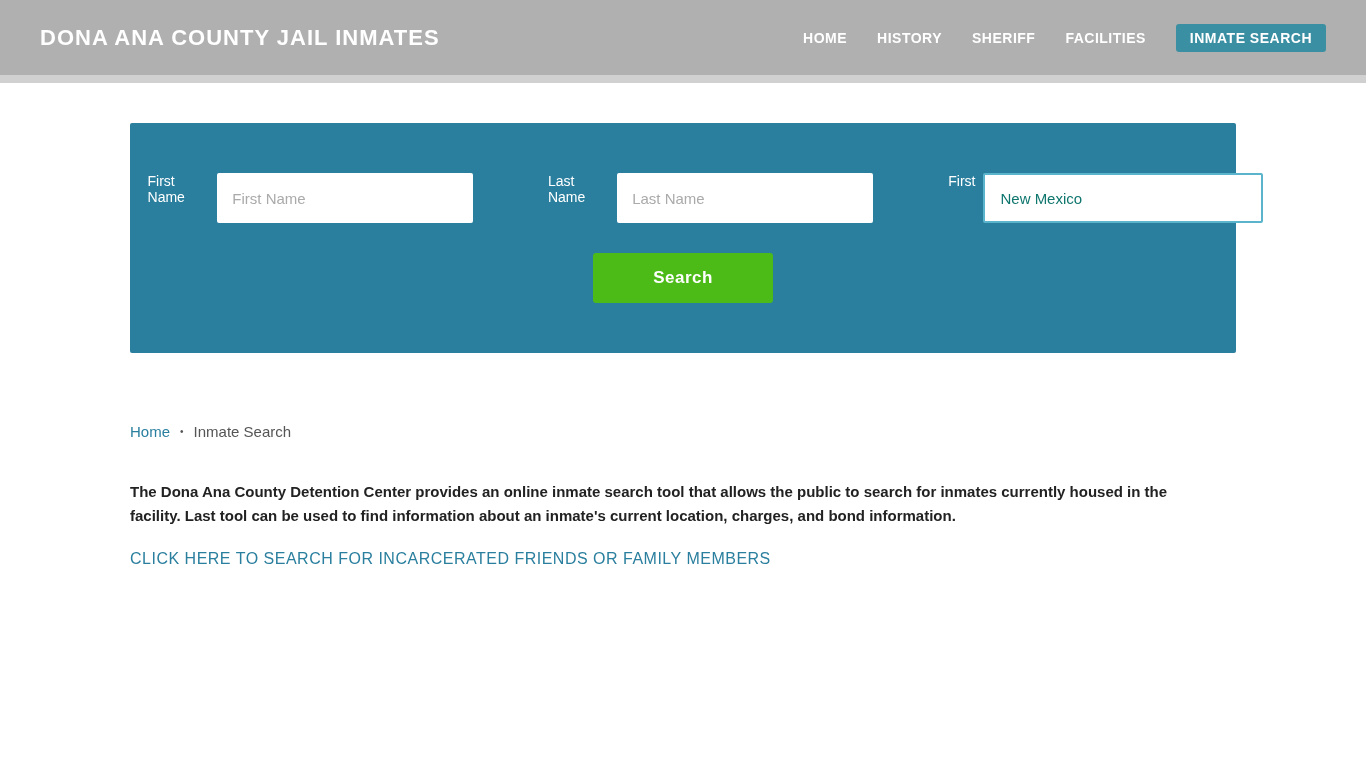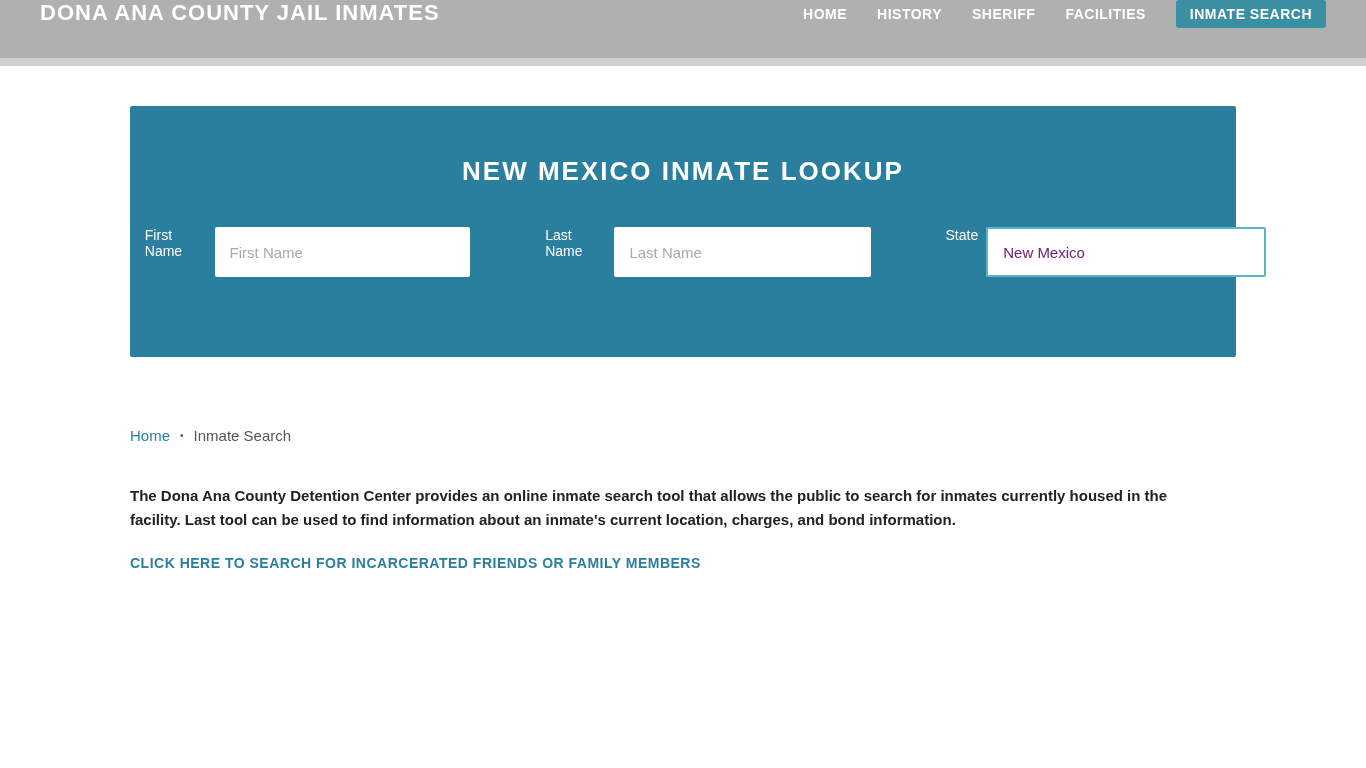--- a/index.html
+++ b/index.html
@@ -11,24 +11,24 @@
     body {
       font-family: Arial, sans-serif;
       background: #ffffff;
       width: 1366px;
       min-height: 768px;
     }
 
     
     .header {
       background: #b0b0b0;
-      padding: 0 40px;
-      height: 58px;
-      display: flex;
-      align-items: flex-start;
+      padding: 8px 40px;
+      height: 75px;
+      display: flex;
+      align-items: center;
       justify-content: space-between;
     }
 
     .site-title {
       font-size: 22px;
       font-weight: 900;
       color: #ffffff;
       letter-spacing: 1px;
       text-transform: uppercase;
     }
@@ -109,21 +109,21 @@
       background: #ffffff;
       color: #888888;
       outline: none;
     }
 
     .form-input::placeholder {
       color: #aaaaaa;
     }
 
     .form-input.state-input {
-      color: #701a75;
+      color: #0f766e;
       font-weight: 500;
       border: 2px solid #5ab5cc;
     }
 
     .search-btn-row {
       display: flex;
       justify-content: center;
     }
 
     .search-btn {
@@ -187,22 +187,22 @@
     .info-text-paragraph {
       font-size: 15px;
       font-weight: 700;
       color: #222222;
       margin-bottom: 22px;
       line-height: 1.6;
       max-width: 1040px;
     }
 
     .click-link {
-      font-size: 14px;
-      font-weight: 700;
+      font-size: 16px;
+      font-weight: 400;
       color: #2a7f9e;
       text-decoration: none;
       cursor: pointer;
       text-transform: uppercase;
       letter-spacing: 0.5px;
     }
   </style>
 </head>
 <body>
 
@@ -213,34 +213,36 @@
     <a class="nav-item">HISTORY</a>
     <a class="nav-item">SHERIFF</a>
     <a class="nav-item">FACILITIES</a>
     <a class="nav-item active">INMATE SEARCH</a>
   </nav>
 </header>
 
 <div class="header-underline"></div>
 
 <section class="search-banner">
-  <h2 class="banner-title">NEW MEXICO INMATE LOOKUP</h2>
   <div class="form-row">
     <div class="form-group">
       <label>First Name</label>
       <input class="form-input" type="text" placeholder="First Name" style="">
     </div>
     <div class="form-group">
       <label>Last Name</label>
       <input class="form-input" type="text" placeholder="Last Name" style="">
     </div>
     <div class="form-group">
-      <label>State</label>
+      <label>First</label>
       <input class="form-input state-input" type="text" value="New Mexico" style="">
     </div>
+  </div>
+  <div class="search-btn-row">
+    <button class="search-btn">Search</button>
   </div>
 </section>
 
 <div class="breadcrumb-section">
   <a class="breadcrumb-home">Home</a>
   <span class="breadcrumb-dot">•</span>
   <span class="breadcrumb-current">Inmate Search</span>
 </div>
 
 <main class="main-content">

